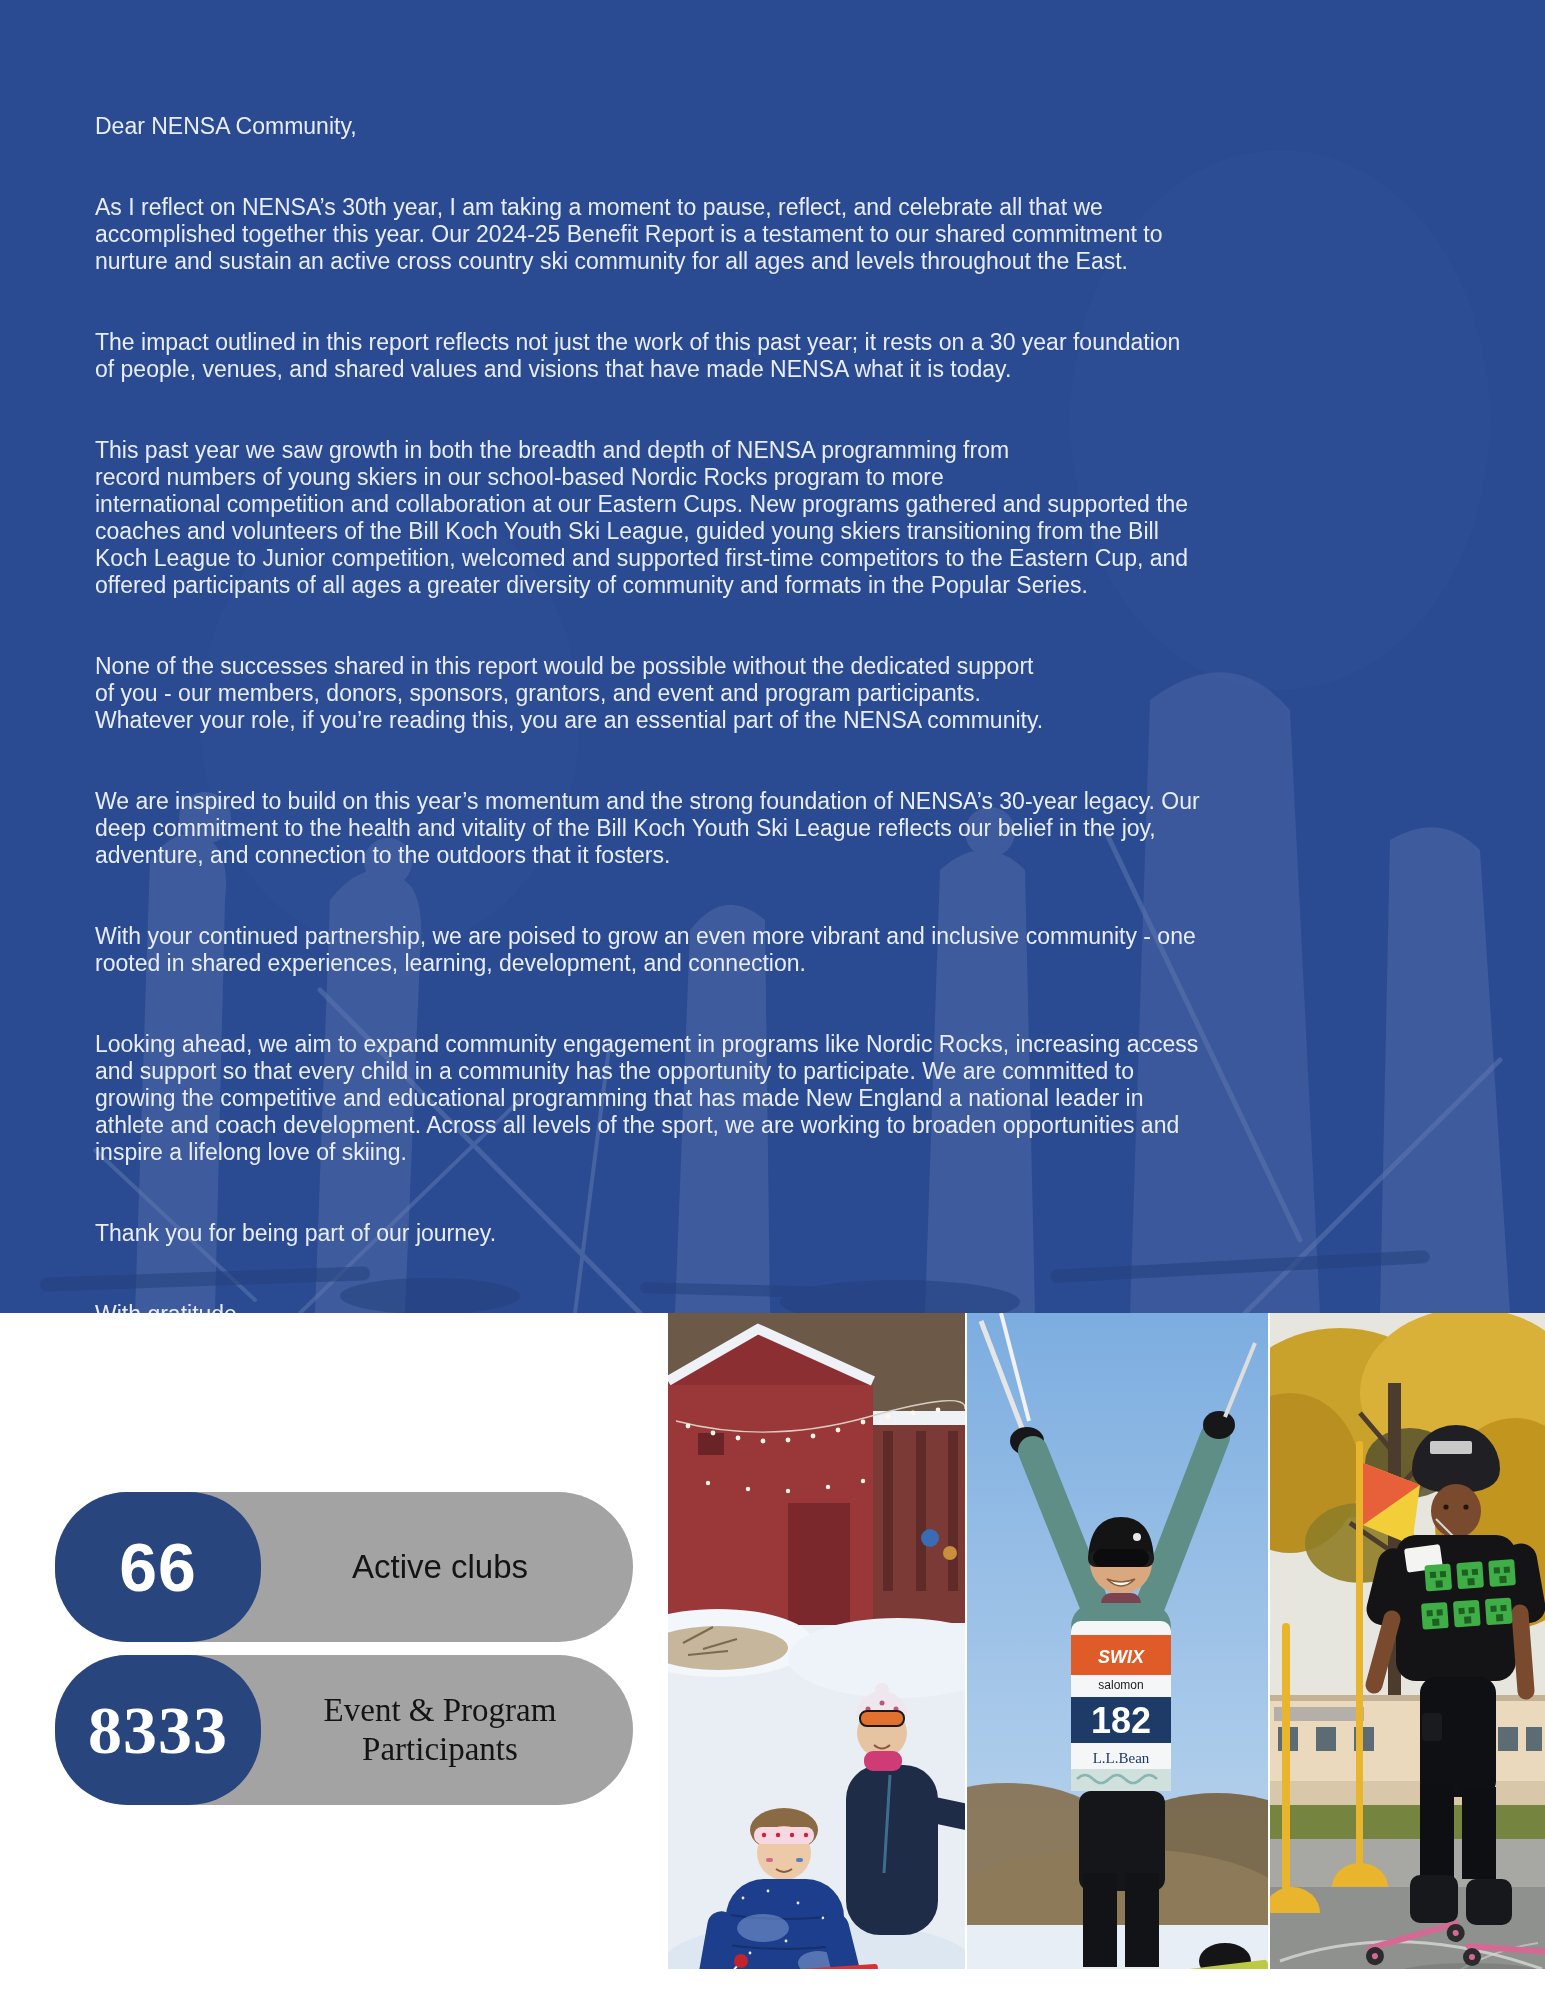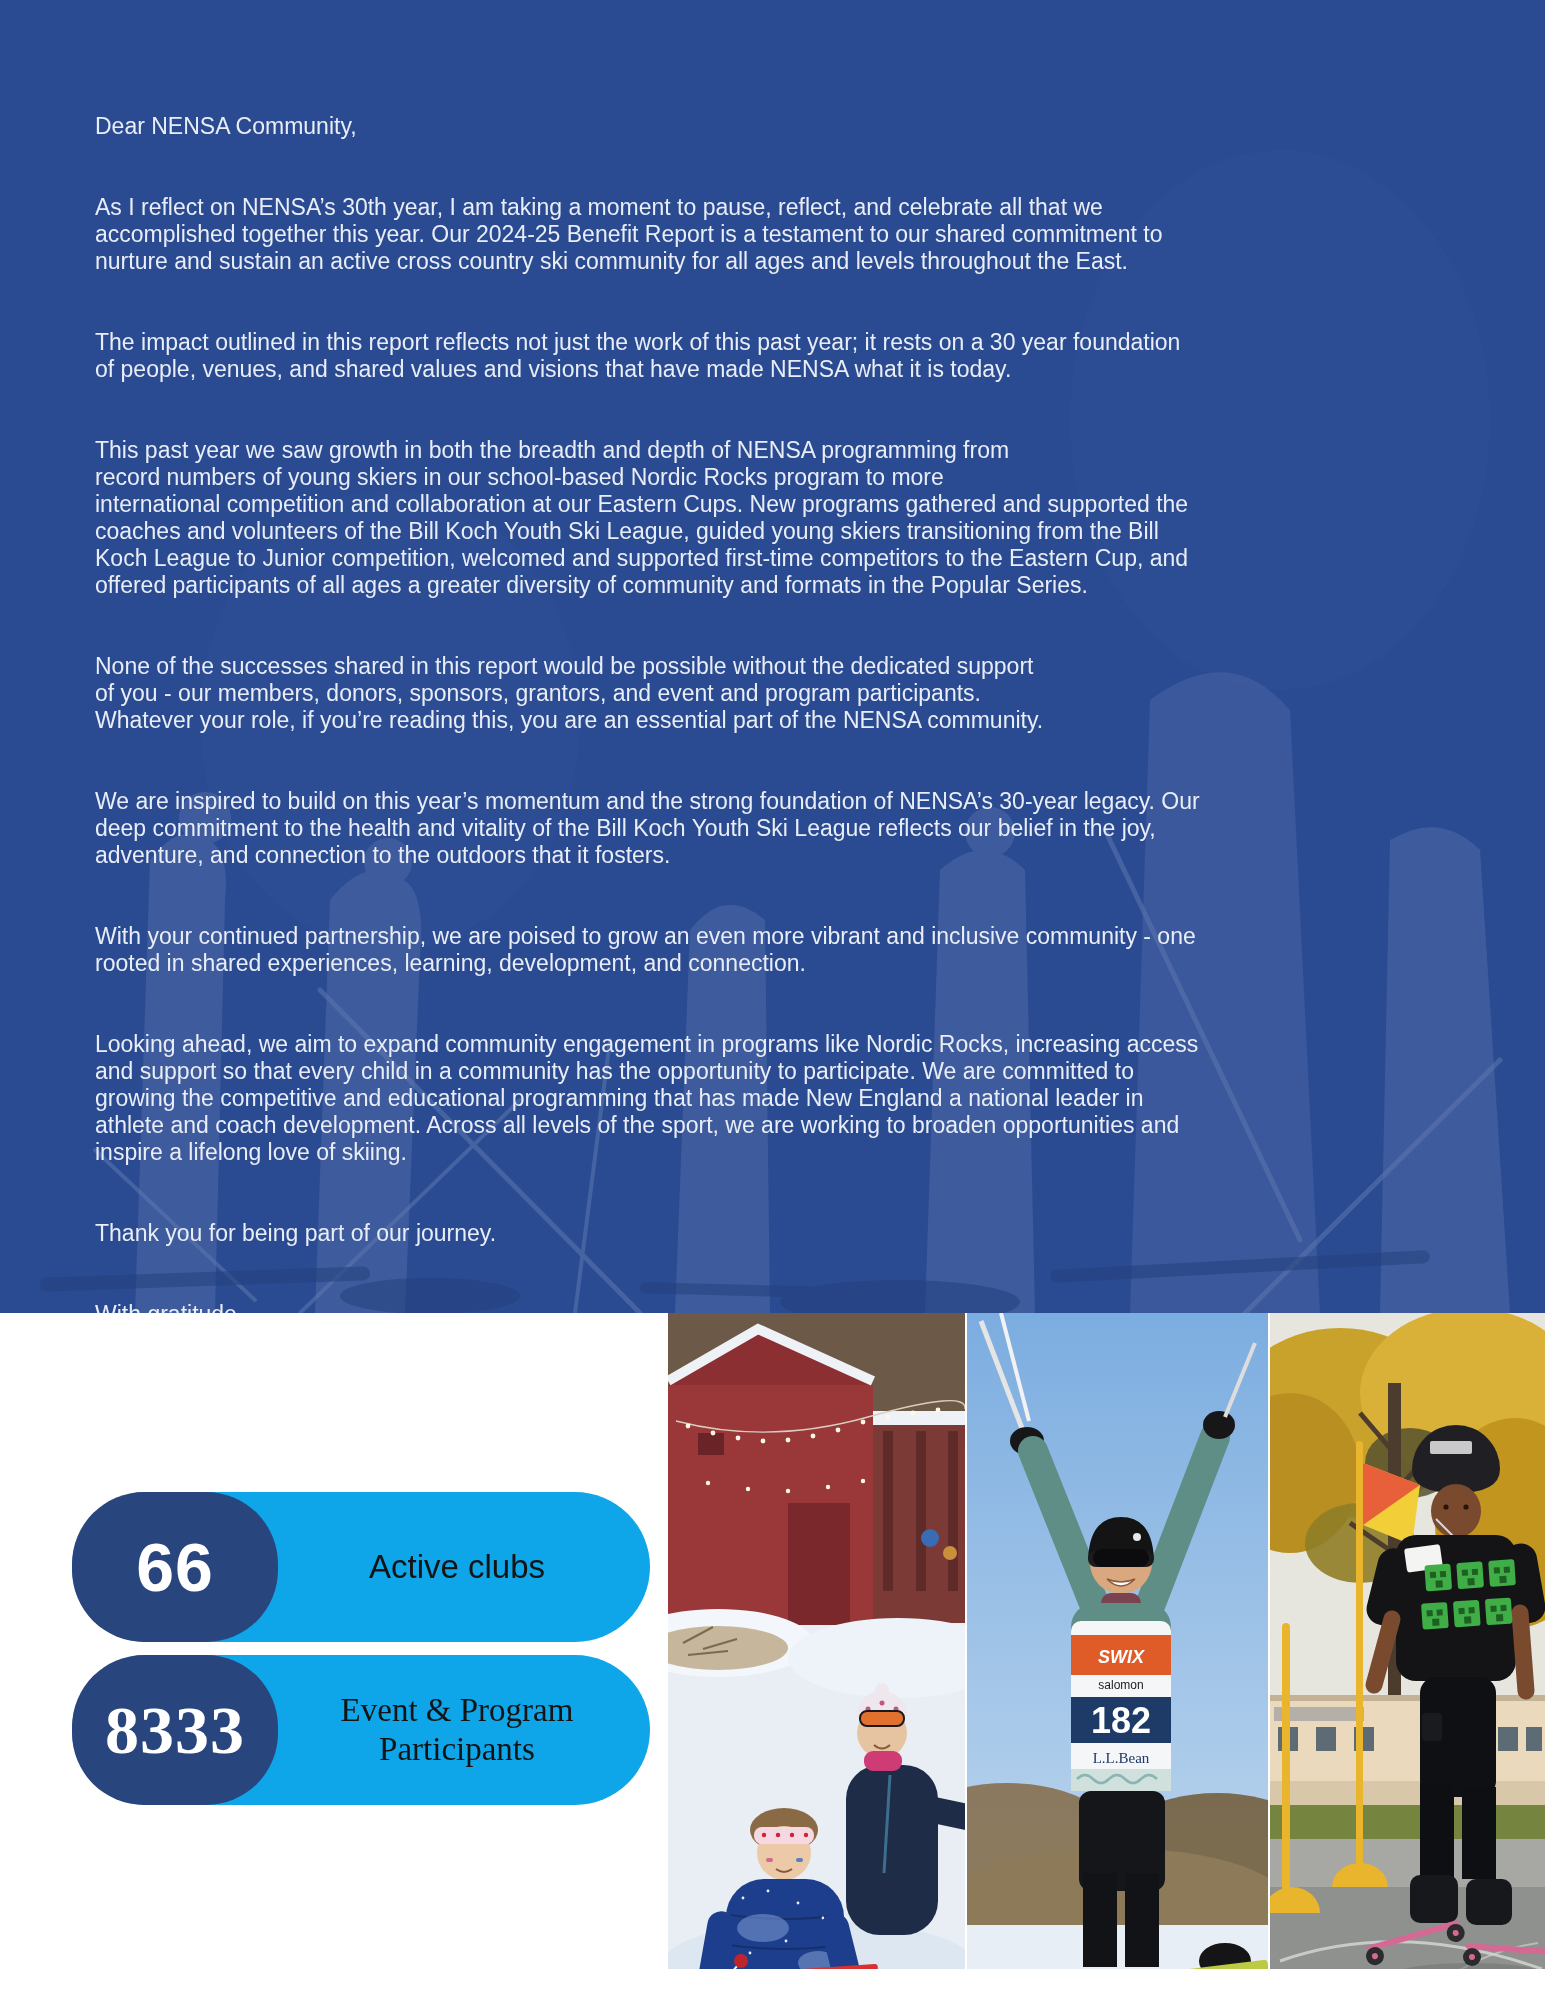--- a/index.html
+++ b/index.html
@@ -16,21 +16,21 @@
   }
   .greeting{margin:86px 0 0 0;}
   .para{margin:27px 0 0 0;}
   
   .glance-band{position:absolute;left:0;top:1313px;width:668px;height:139px;background:#c8cce3;}
   .glance-band h1{
     margin:0;position:absolute;left:108px;top:50%;transform:translateY(-50%);
     font-size:53px;font-weight:700;color:#2b4a94;letter-spacing:.5px;white-space:nowrap;
   }
   
-  .stat-pill{position:absolute;left:72px;width:578px;height:150px;background:#0ea5e9;border-radius:76px;}
+  .stat-pill{position:absolute;left:55px;width:578px;height:150px;background:#a3a3a3;border-radius:76px;}
   .pill-1{top:1492px;} .pill-2{top:1655px;font-family:Liberation Serif, serif;} .pill-3{top:1812px;height:140px;}
   .stat-capsule{
     position:absolute;left:0;top:0;width:206px;height:100%;background:#29457e;border-radius:72px;
     display:flex;align-items:center;justify-content:center;
   }
   .stat-capsule span{color:#ffffff;font-weight:700;font-size:68px;letter-spacing:1px;}
   .stat-label{
     position:absolute;left:206px;right:14px;top:0;height:100%;
     display:flex;align-items:center;justify-content:center;text-align:center;
     font-size:33px;line-height:1.18;color:#141414;white-space:pre-line;

